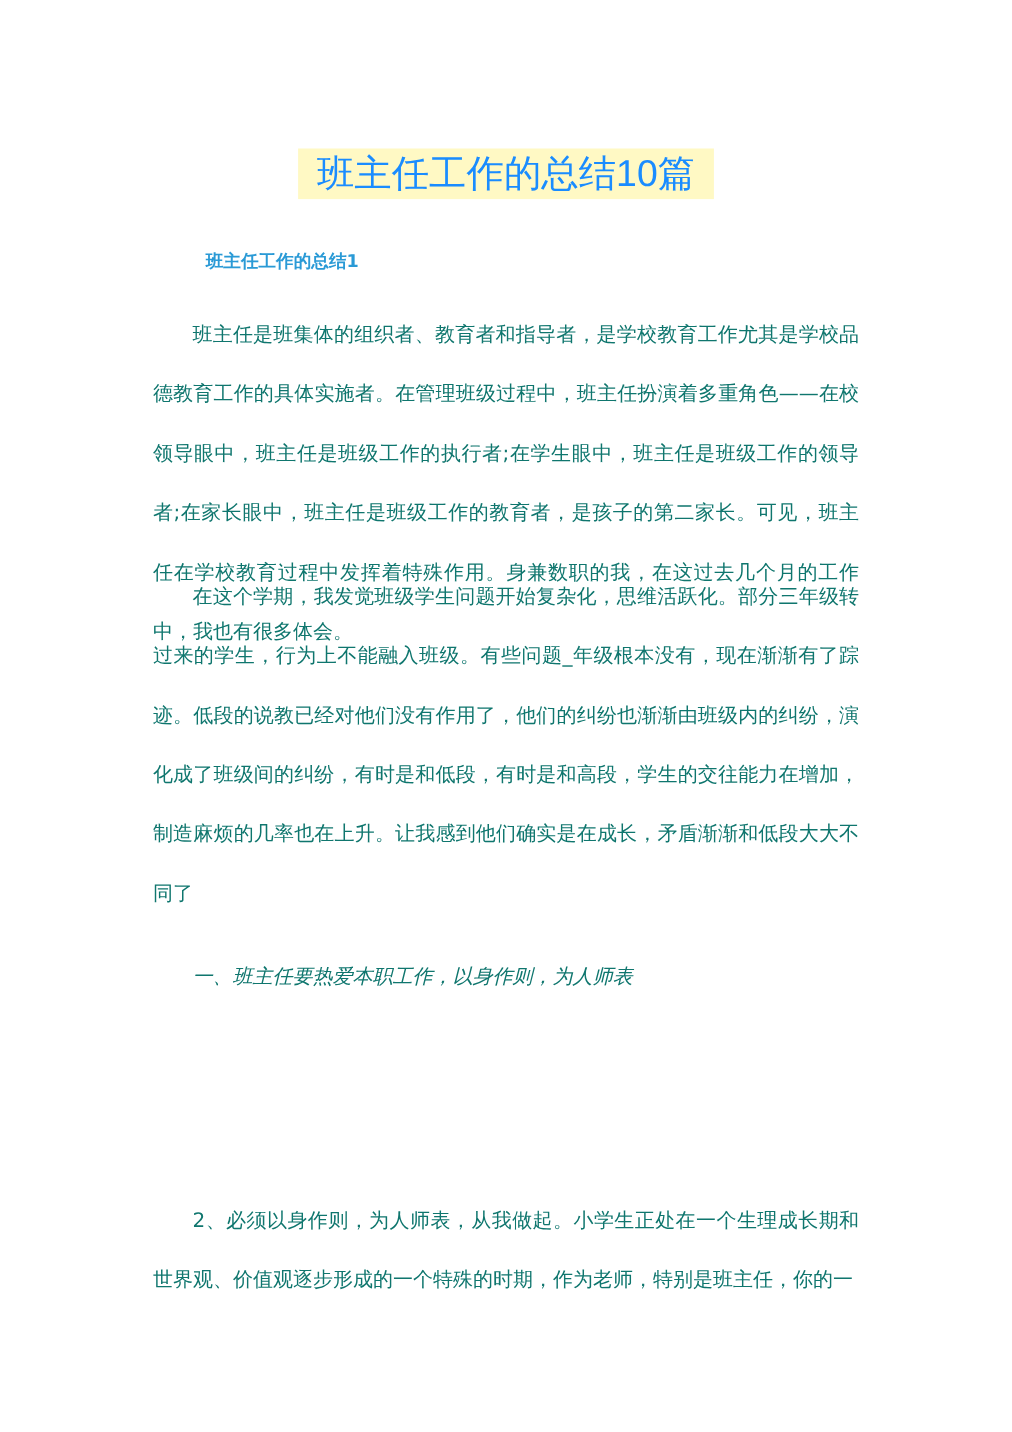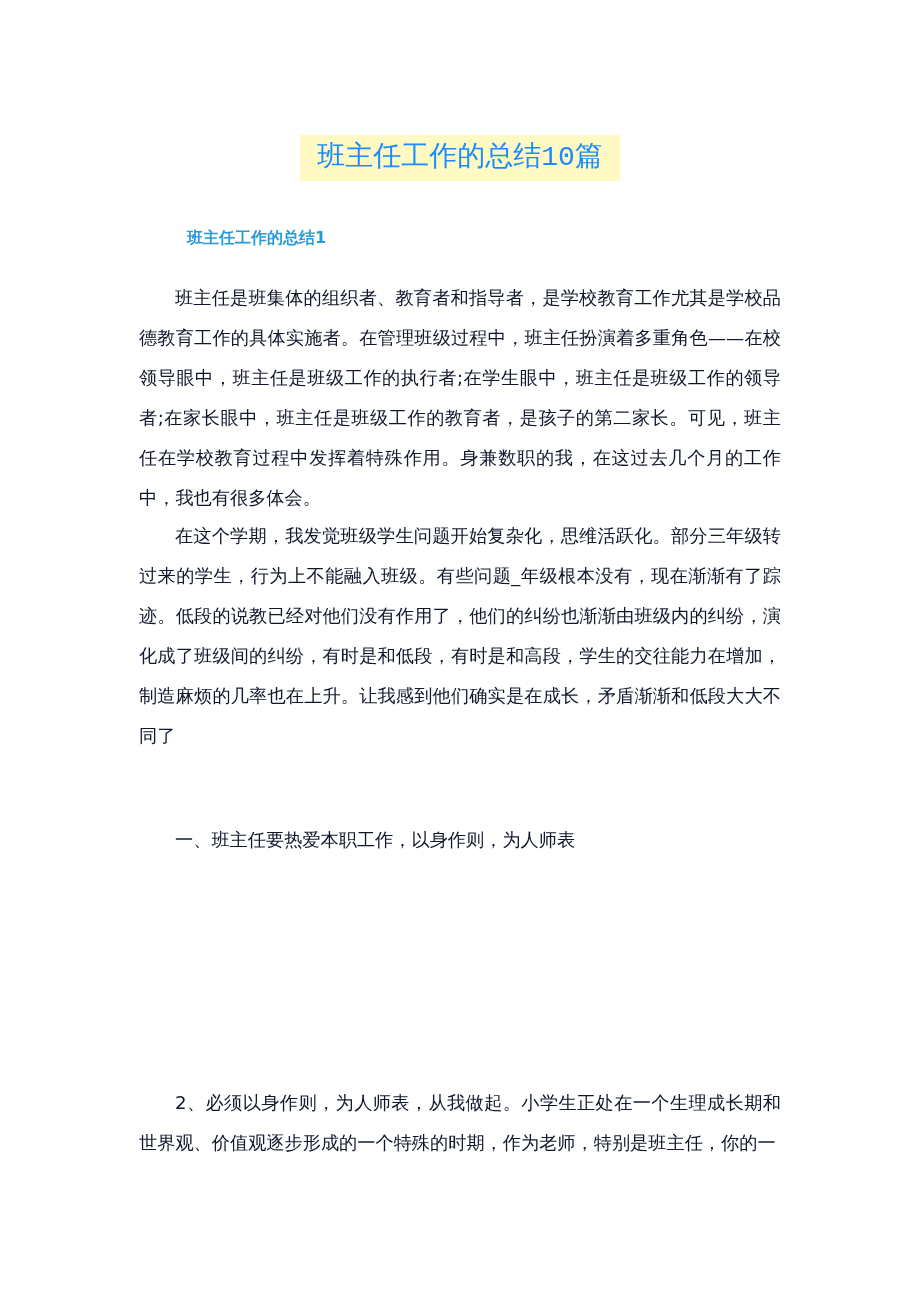--- a/index.html
+++ b/index.html
@@ -26,57 +26,57 @@
       position: absolute;
       top: 135px;
       left: 0;
       width: 920px;
       text-align: center;
     }
     .title {
       display: inline-block;
       background: #fff9c4;
       color: #1a8cff;
-      font-size: 28px;
+      font-size: 34px;
       line-height: 46px;
       padding: 0 17px;
       letter-spacing: 0px;
-      font-family: Liberation Mono, monospace;
+      font-family: Liberation Sans, sans-serif;
     }
     .subtitle {
       position: absolute;
       top: 226px;
       left: 139px;
       color: #2a9ad6;
       font-size: 16px;
       line-height: 24px;
       font-weight: bold;
       font-family: "DejaVu Sans", "Liberation Sans", sans-serif;
       margin-left: 48px;
     }
     .para {
       position: absolute;
       left: 139px;
       width: 642px;
       font-size: 18.2px;
-      line-height: 40px;
+      line-height: 54px;
       text-indent: 36px;
       text-align: justify;
       font-family: "DejaVu Sans", "Liberation Sans", sans-serif;
-      color: #0f172a;
+      color: #0f766e;
       margin: 0;
     }
   </style>
 </head>
 <body>
 
 <div class="page">
   <div class="title-wrap">
     <span class="title">班主任工作的总结10篇</span>
   </div>
 
   <div class="subtitle">班主任工作的总结1</div>
 
   <p class="para" style="top:278px;">班主任是班集体的组织者、教育者和指导者，是学校教育工作尤其是学校品德教育工作的具体实施者。在管理班级过程中，班主任扮演着多重角色——在校领导眼中，班主任是班级工作的执行者;在学生眼中，班主任是班级工作的领导者;在家长眼中，班主任是班级工作的教育者，是孩子的第二家长。可见，班主任在学校教育过程中发挥着特殊作用。身兼数职的我，在这过去几个月的工作中，我也有很多体会。</p>
   <p class="para" style="top:516px;">在这个学期，我发觉班级学生问题开始复杂化，思维活跃化。部分三年级转过来的学生，行为上不能融入班级。有些问题_年级根本没有，现在渐渐有了踪迹。低段的说教已经对他们没有作用了，他们的纠纷也渐渐由班级内的纠纷，演化成了班级间的纠纷，有时是和低段，有时是和高段，学生的交往能力在增加，制造麻烦的几率也在上升。让我感到他们确实是在成长，矛盾渐渐和低段大大不同了</p>
-  <p class="para" style="top:820px;">一、班主任要热爱本职工作，以身作则，为人师表</p>
+  <p class="para" style="top:862px;font-style:italic;">一、班主任要热爱本职工作，以身作则，为人师表</p>
   <p class="para" style="top:1083px;">2、必须以身作则，为人师表，从我做起。小学生正处在一个生理成长期和世界观、价值观逐步形成的一个特殊的时期，作为老师，特别是班主任，你的一</p>
 </div>
 
 </body></html>

